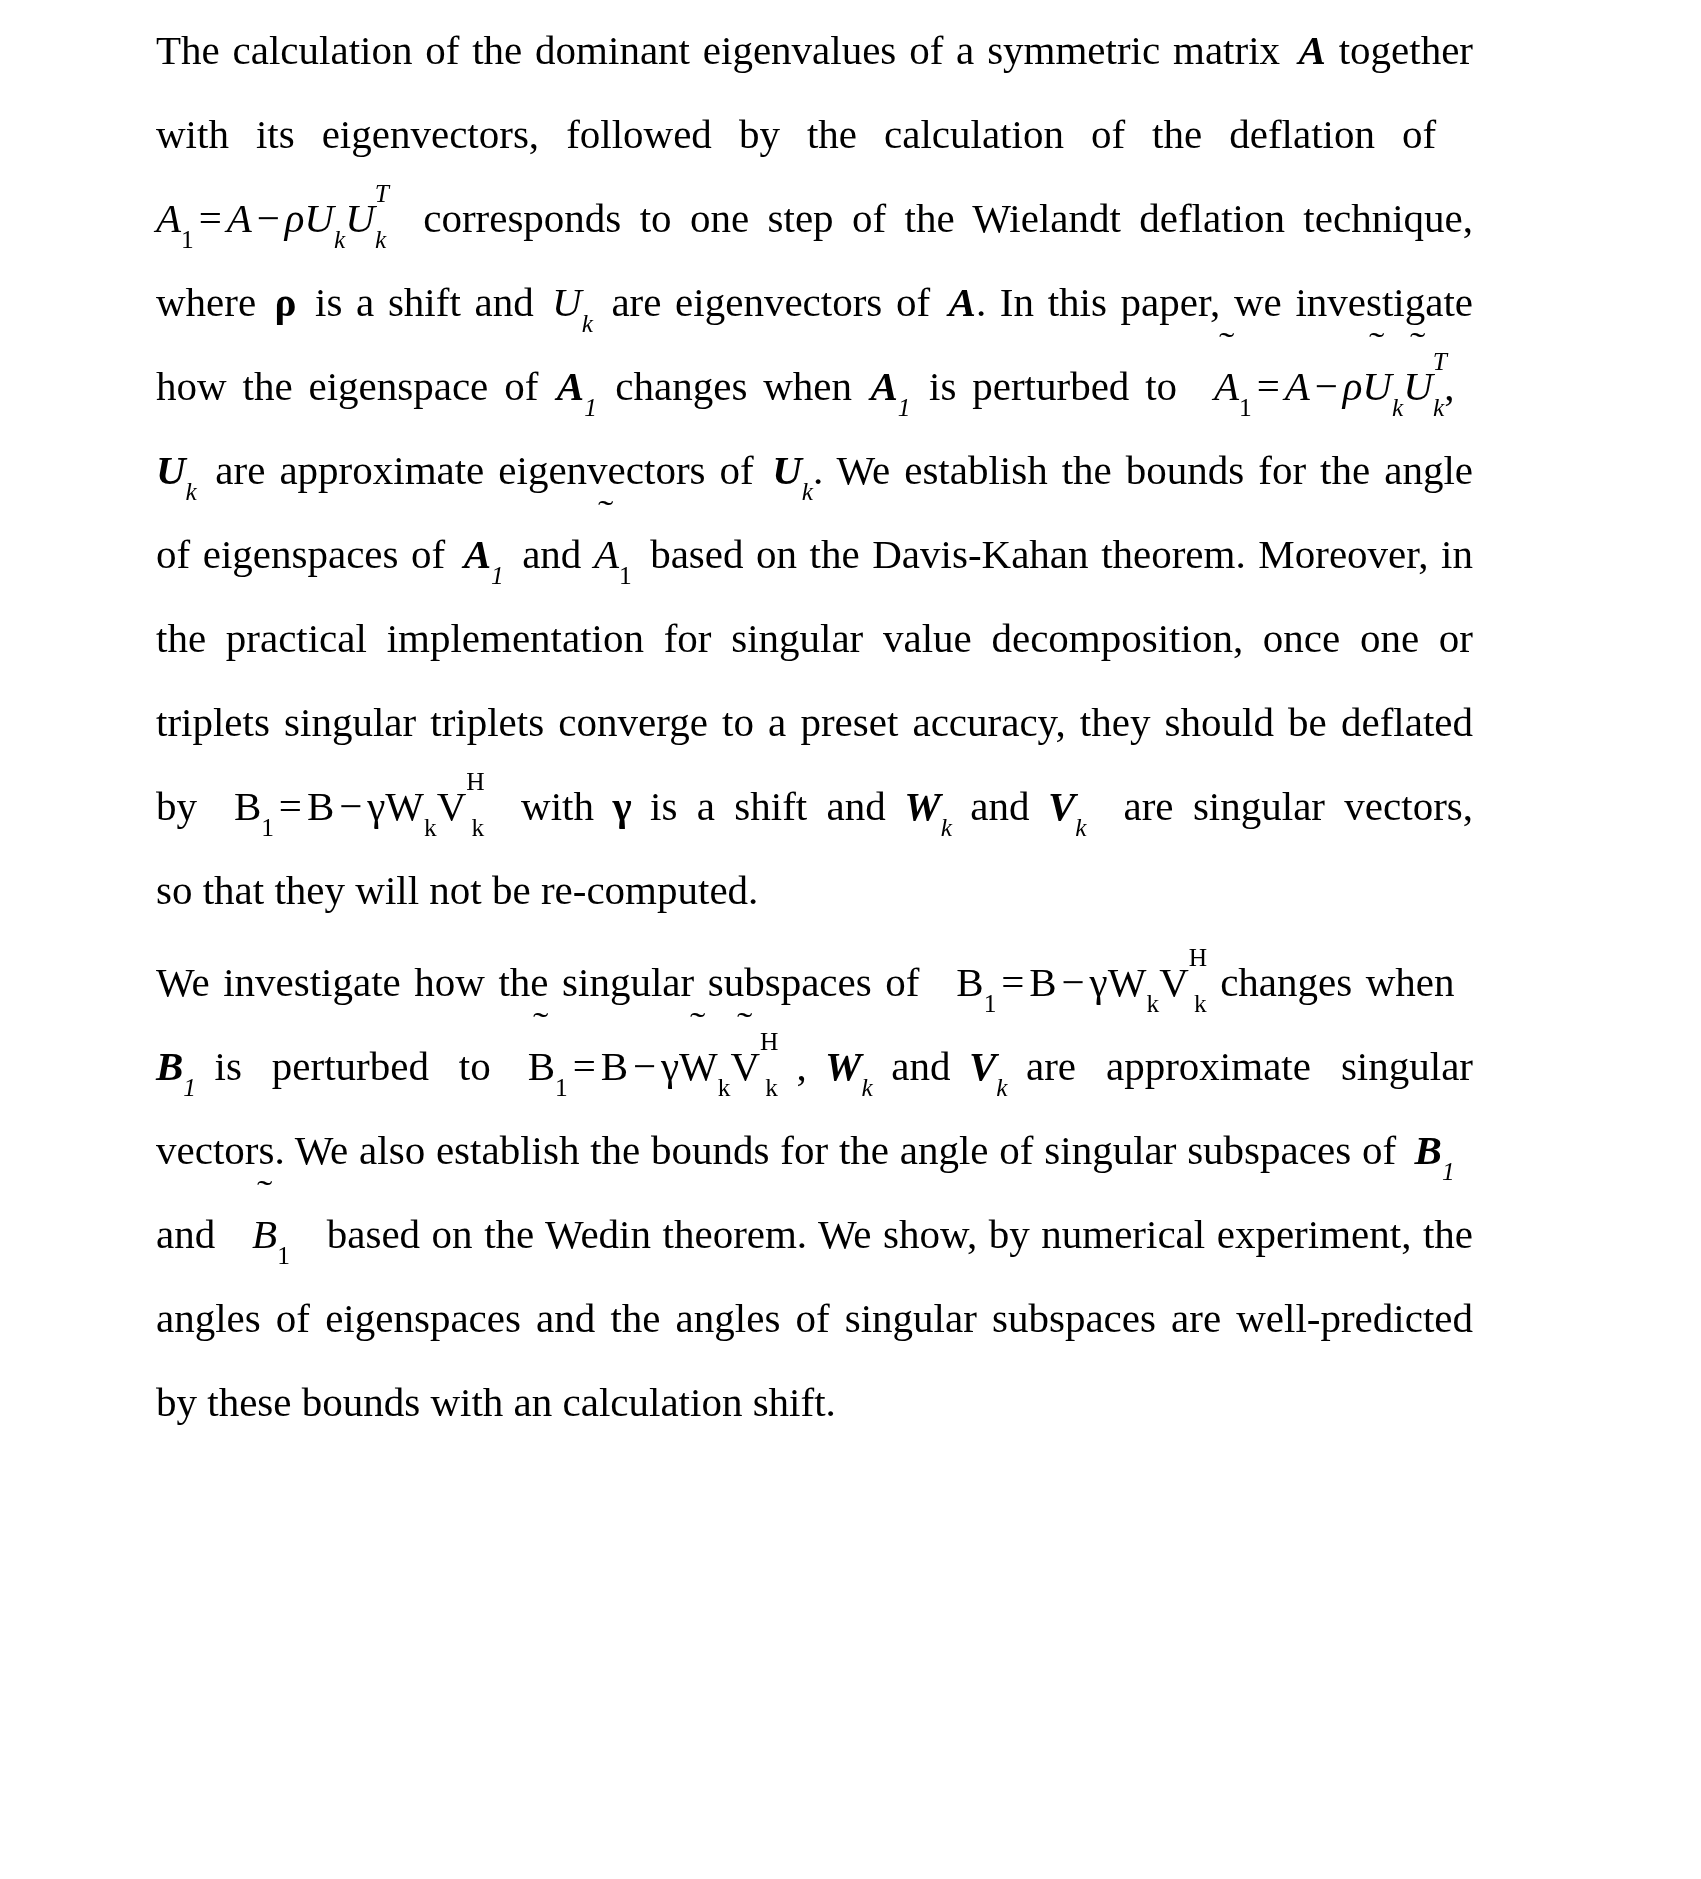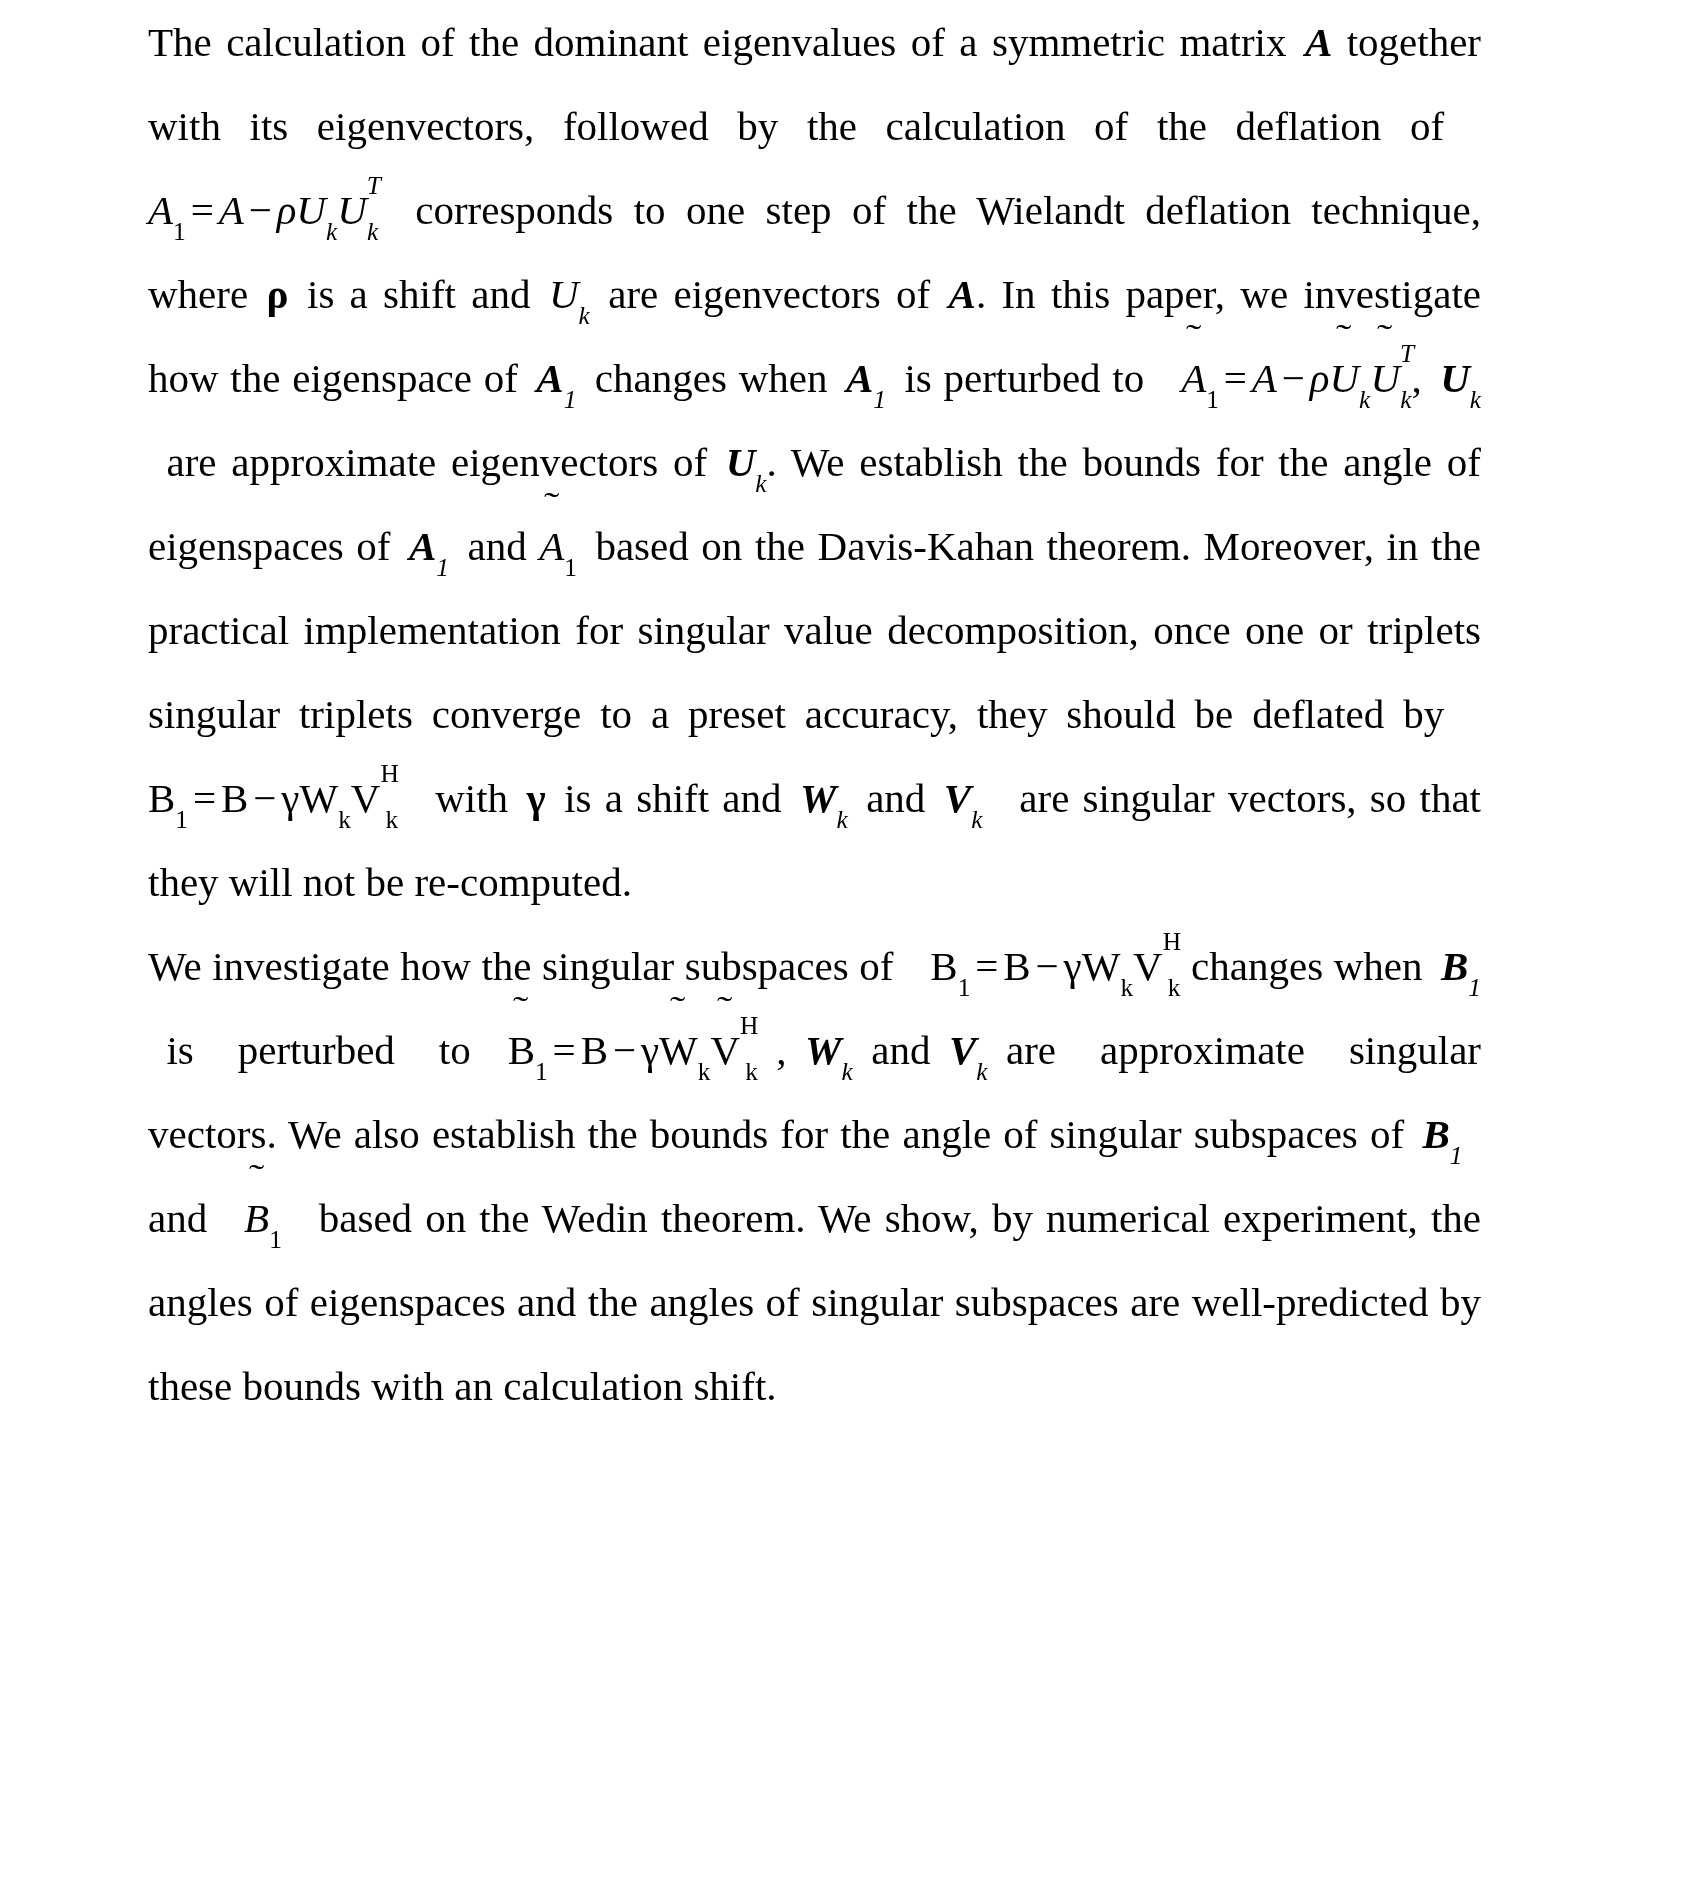--- a/index.html
+++ b/index.html
@@ -23,21 +23,21 @@
     padding: 0px 220px 0px 148px;
   }
   .abstract-body {
     font-size: 41px;
     line-height: 84px;
     text-align: justify;
     text-justify: inter-word;
     color: #000000;
   }
   .para {
-    margin: 0;
+    margin: 8px;
     padding: 0;
     text-align: justify;
   }
   
   .mi {              
     font-style: italic;
     font-family: "Liberation Serif", "DejaVu Serif", serif;
   }
   .mup {             
     font-style: normal;

